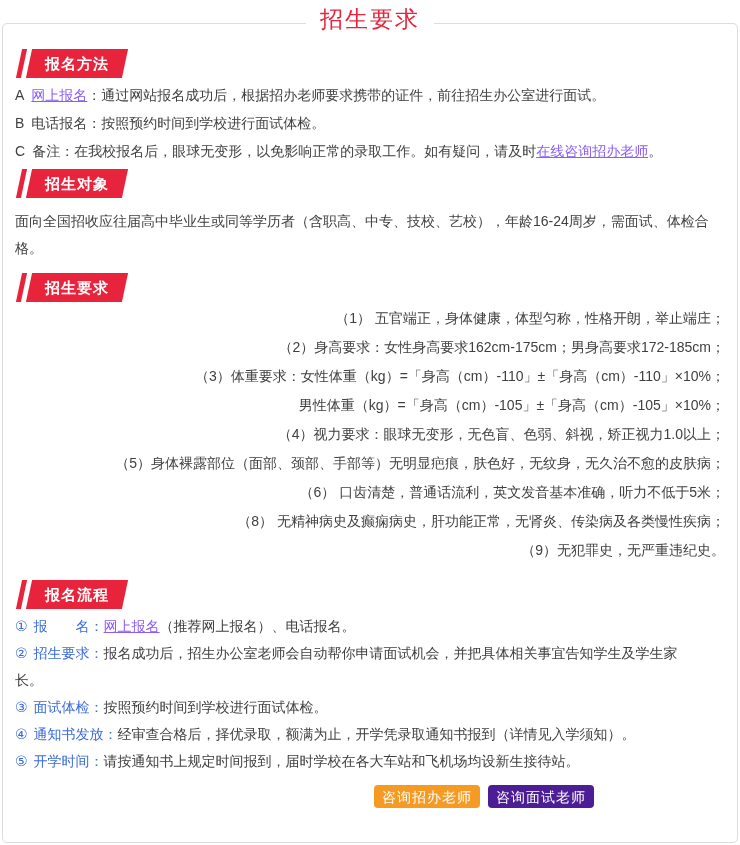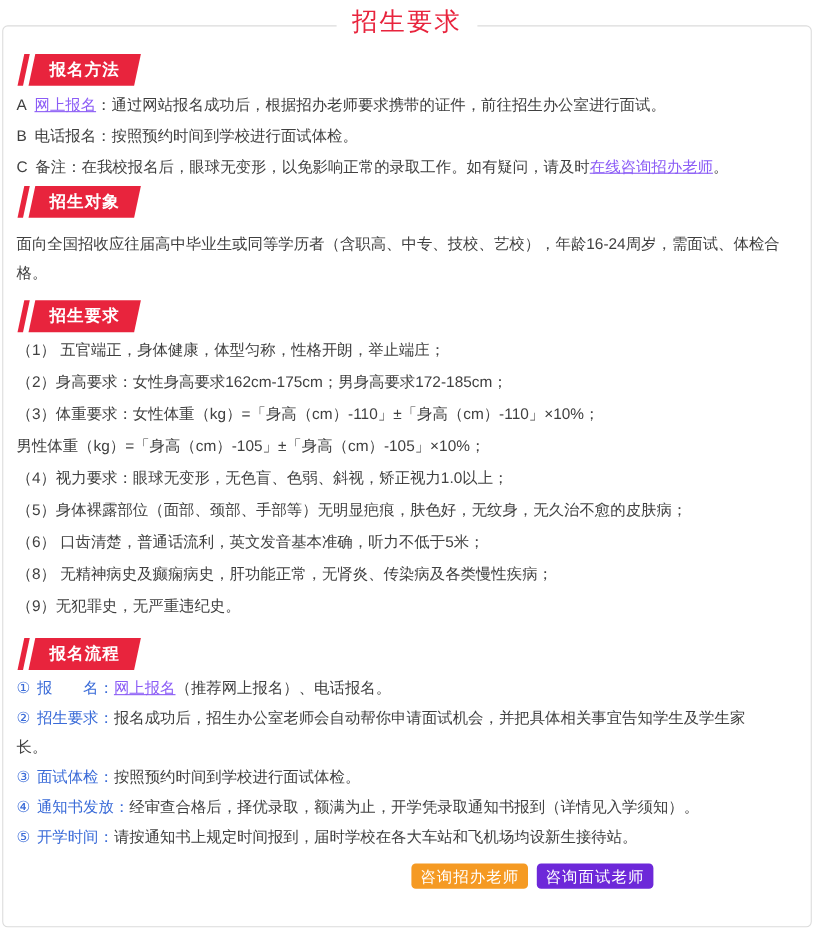--- a/index.html
+++ b/index.html
@@ -48,37 +48,37 @@
   .badge.m1 { margin-top: 25px; }
   .badge.m2 { margin-top: 4px; }
   .badge.m3 { margin-top: 11px; }
   .badge.m4 { margin-top: 15px; }
 
   p.line { margin: 0; line-height: 28px; font-size: 14px; }
   .method { margin-top: 3px; }
   .prefix { margin-right: 7px; }
   .target-p { margin: 10px 0 0 0; line-height: 27px; font-size: 14px; }
   .req { margin-top: 2px; }
-  .req p { margin: 0; line-height: 29px; font-size: 14px; }
-  .steps { margin-top: 4px; padding-right: 40px; font-family: Liberation Serif, serif; }
+  .req p { margin: 0; line-height: 29px; font-size: 14px; text-align: right; }
+  .steps { margin-top: 4px; padding-right: 40px; }
   .steps p { margin: 0; line-height: 27px; font-size: 14px; }
   .blue { color: #3a6bd8; }
   .num { margin-right: 6px; }
   a.red-link { color: #8b5cf6; text-decoration: underline; cursor: pointer; }
   .footer-row { margin-top: 10px; text-align: right; padding-right: 131px; }
   .btn {
     display: inline-block; border: none;
     color: #ffffff; font-size: 14px;
     height: 23px; line-height: 25px;
     padding: 0 8px; border-radius: 4px;
     font-family: inherit; cursor: pointer;
     letter-spacing: 1px;
   }
   .btn.orange { background: #f59a23; margin-right: 8px; }
-  .btn.redbtn { background: #6d28d9; }
+  .btn.redbtn { background: #4c1d95; }
 </style>
 </head>
 <body>
 
 <div class="panel">
 
   <div class="badge m1">
     <span class="stripe"></span>
     <span class="bbody"><b>报名方法</b></span>
   </div>

